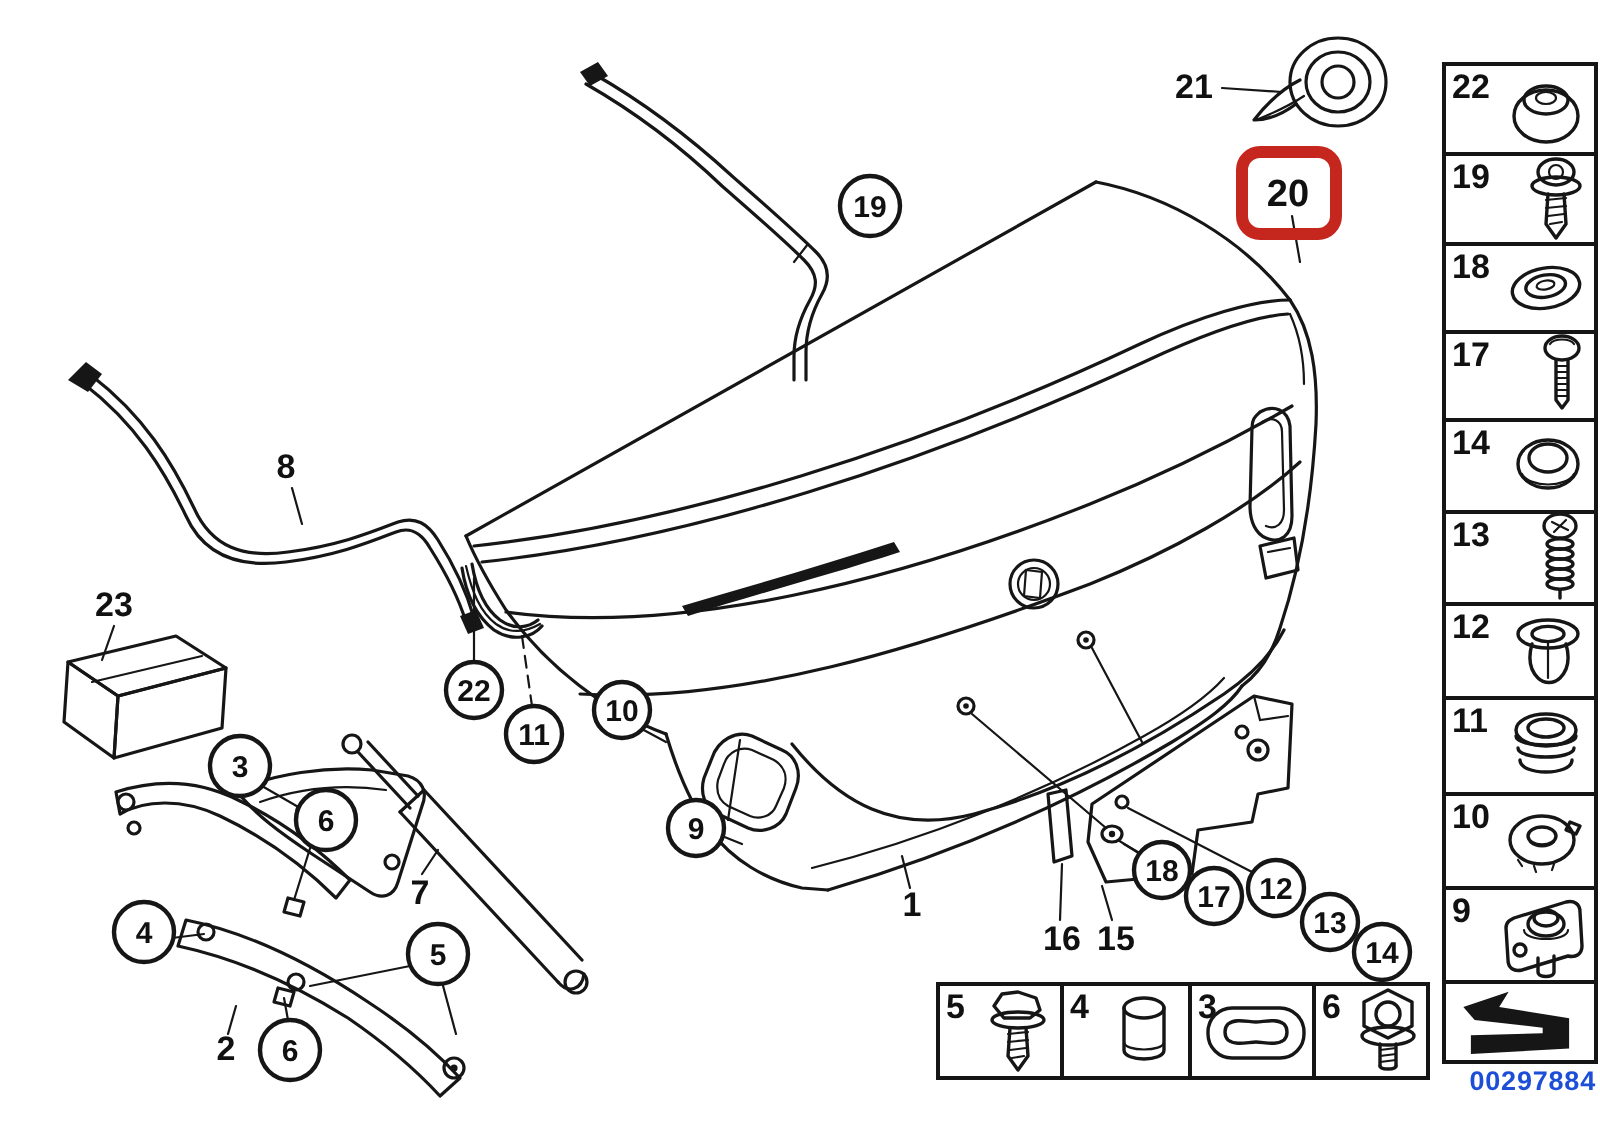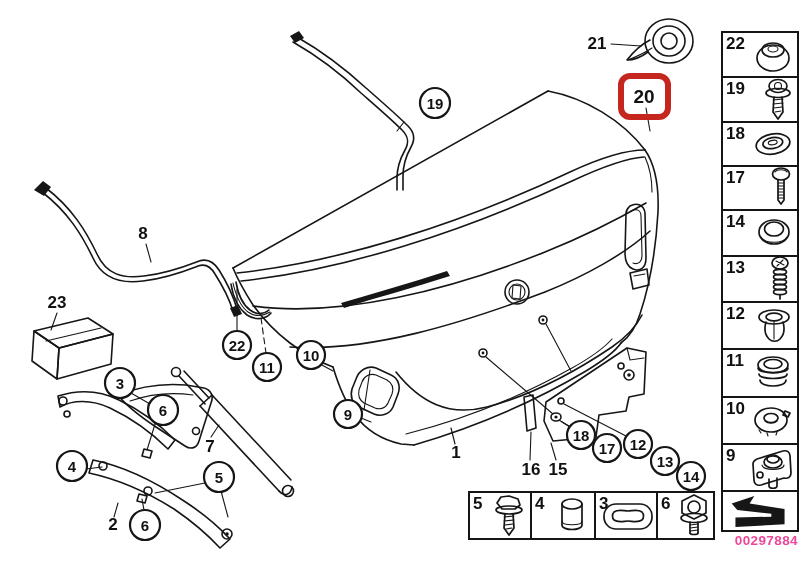--- a/index.html
+++ b/index.html
@@ -23,21 +23,21 @@
   .cnum{position:absolute;left:3px;top:1px;font:700 17px/1.15 "Liberation Sans",sans-serif;color:#111;}
   .ic{position:absolute;right:1px;top:50%;transform:translateY(-50%);}
   .ic .ln{stroke-width:1.7;}
   .arrowcell{display:flex;align-items:center;justify-content:center;}
   
   .strip{position:absolute;left:468px;top:491px;width:247px;height:49px;border:2px solid #151515;
          background:#fff;box-sizing:border-box;display:flex;}
   .scell{position:relative;border-right:2px solid #151515;box-sizing:border-box;height:100%;}
   .scell:last-child{border-right:none;}
   .partnum{position:absolute;left:721px;top:533px;width:77px;text-align:right;
-           font:700 13.5px "Liberation Sans",sans-serif;letter-spacing:.4px;color:#ec4899;}
+           font:700 13.5px "Liberation Sans",sans-serif;letter-spacing:.4px;color:#1d4ed8;}
 </style>
 </head>
 <body>
 
 <div class="stage">
 
   <svg class="art" width="800" height="566" viewBox="0 0 800 566">
 
     <g>
       <path class="ln" d="M233,268 L548,91"></path>

